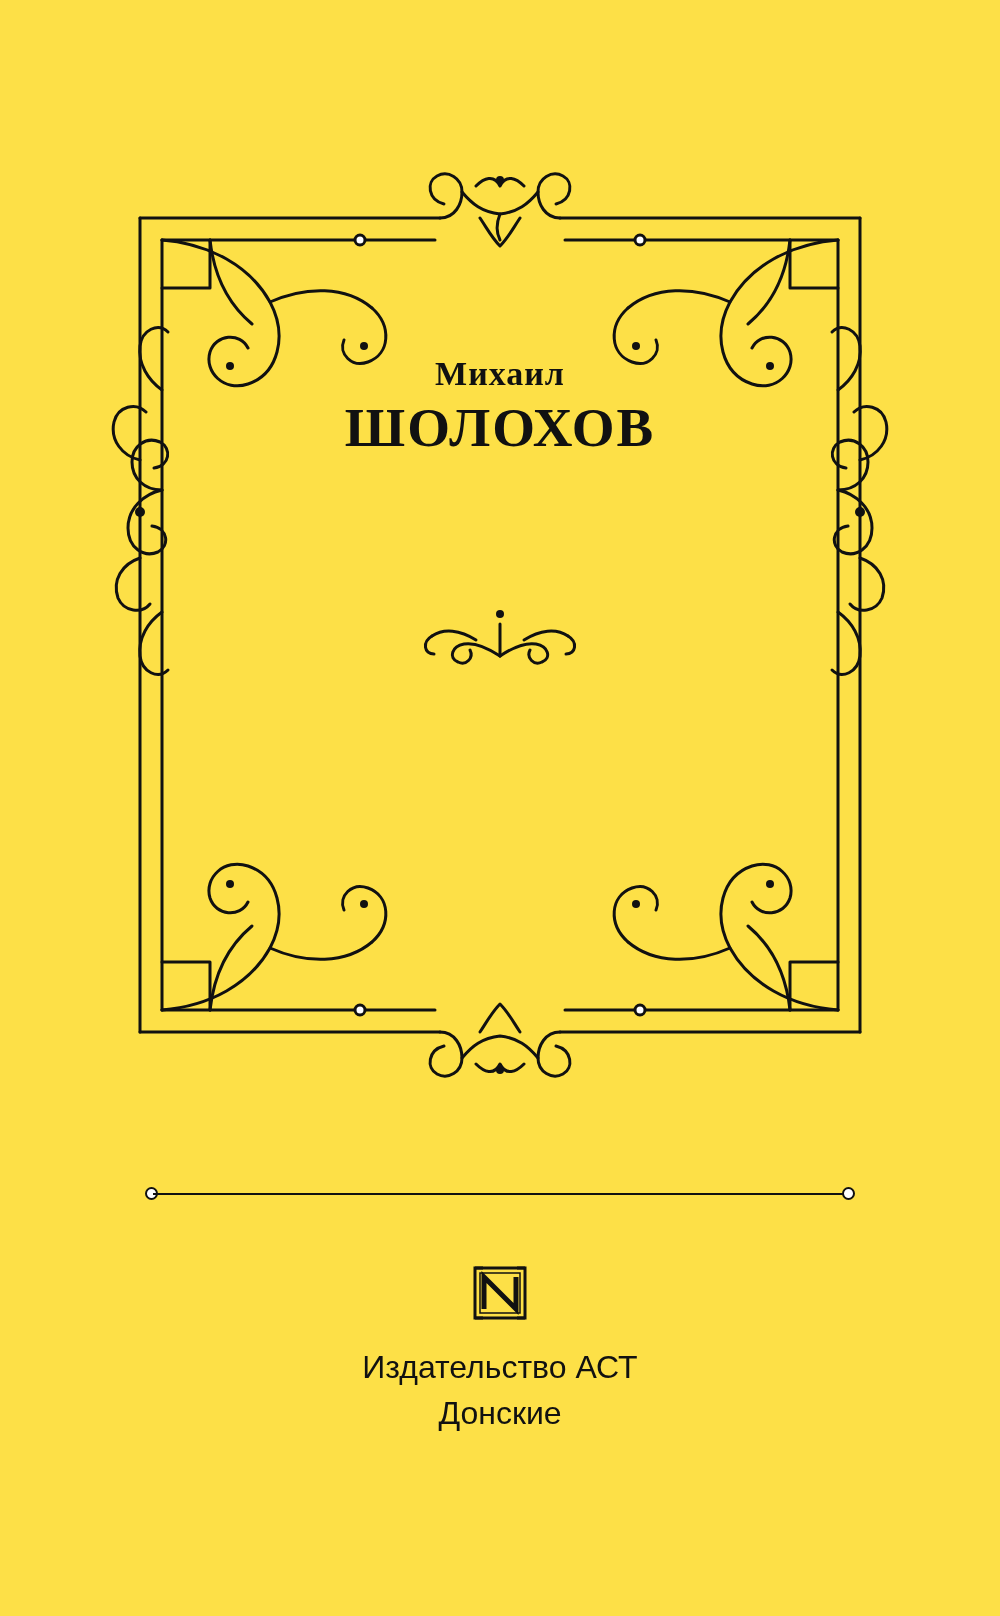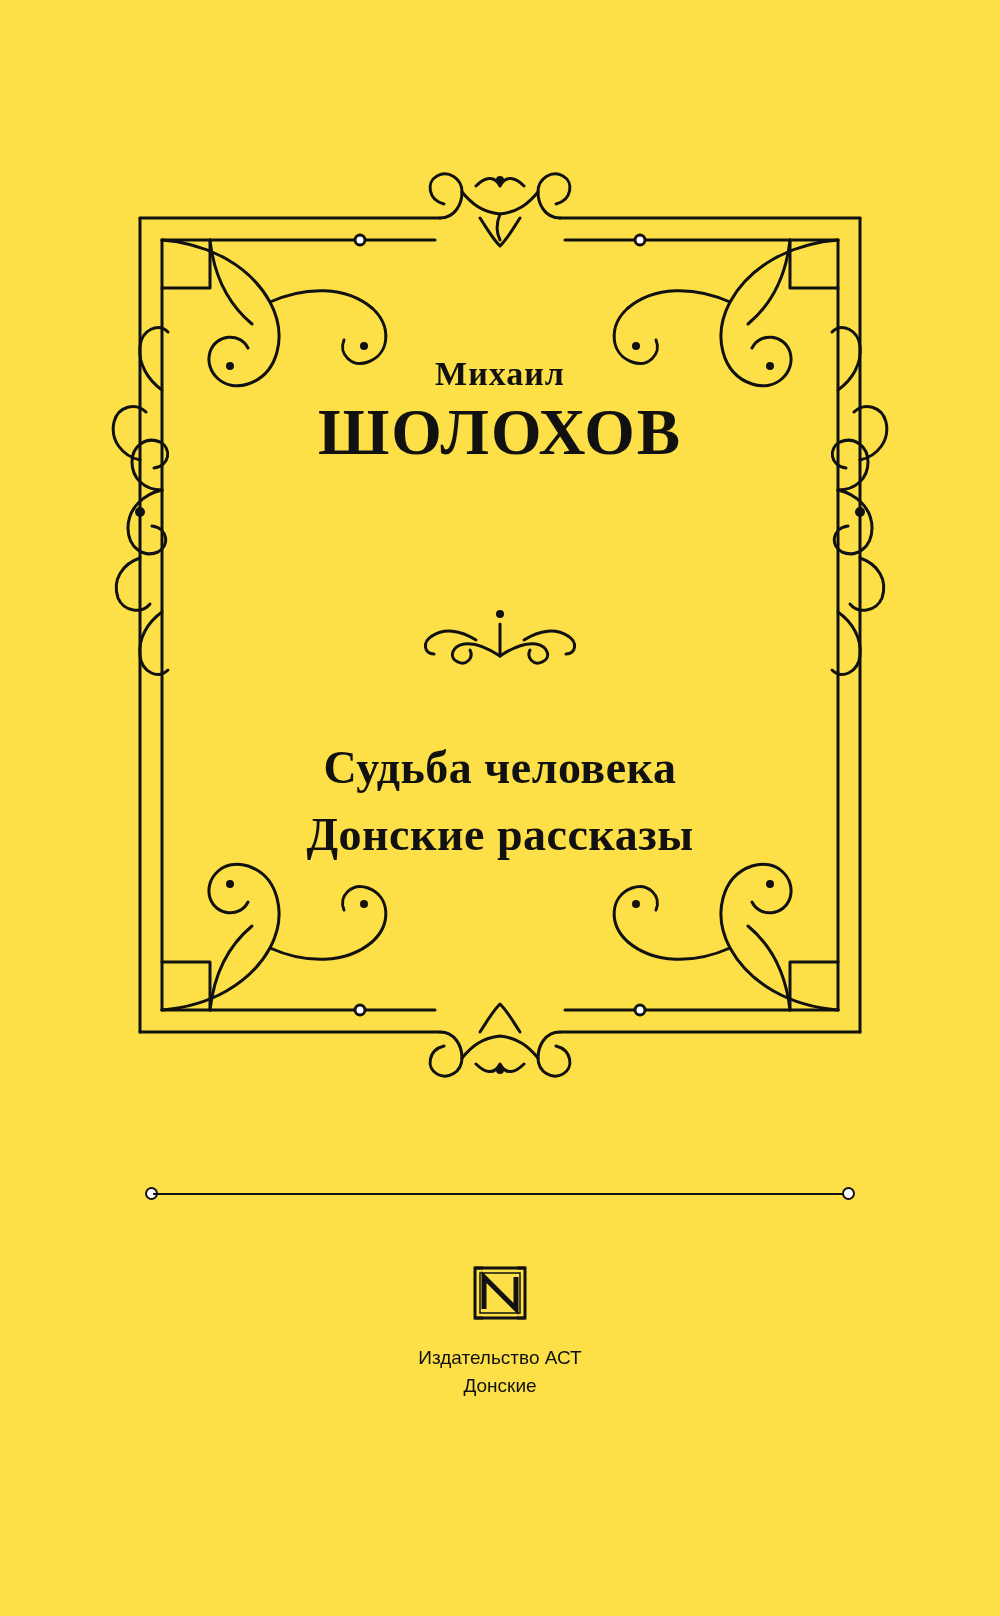--- a/index.html
+++ b/index.html
@@ -45,21 +45,21 @@
     text-align: center;
   }
   .author-first {
     font-size: 34px;
     letter-spacing: 1px;
     font-weight: 700;
     line-height: 1.1;
     margin: 0 0 8px 0;
   }
   .author-last {
-    font-size: 65px;
+    font-size: 55px;
     font-weight: 700;
     letter-spacing: 2px;
     line-height: 1.0;
     margin: 0;
   }
 
   .divider-orn {
     position: absolute;
     left: 0;
     right: 0;
@@ -121,21 +121,21 @@
     top: 1262px;
     text-align: center;
   }
   .logo {
     display: inline-block;
     margin-bottom: 16px;
   }
   .publisher-name,
   .publisher-city {
     font-family: "Liberation Sans", sans-serif;
-    font-size: 19px;
+    font-size: 32px;
     line-height: 1.45;
     margin: 0;
   }
 </style>
 </head>
 <body>
 
 <div class="page">
 
   <div class="frame-wrap">
@@ -253,24 +253,20 @@
       <path d="M110 24 C110 34 110 44 110 56"></path>
       <path d="M110 56 C98 48 86 42 74 44 C62 46 58 58 68 62 C76 66 84 58 80 50"></path>
       <path d="M110 56 C122 48 134 42 146 44 C158 46 162 58 152 62 C144 66 136 58 140 50"></path>
       <path d="M86 40 C70 30 54 28 42 36"></path>
       <path d="M134 40 C150 30 166 28 178 36"></path>
       <path d="M42 36 C32 42 34 54 44 54"></path>
       <path d="M178 36 C188 42 186 54 176 54"></path>
     </svg>
   </div>
 
-  <div class="book-titles">
-    <p class="book-title-line">Судьба человека</p>
-    <p class="book-title-line">Донские рассказы</p>
-  </div>
 
   <div class="rule-row">
     <span class="dot left"></span>
     <span class="line"></span>
     <span class="dot right"></span>
   </div>
 
   <div class="publisher">
     <span class="logo">
       <svg width="62" height="62" viewBox="0 0 62 62" xmlns="http://www.w3.org/2000/svg">

